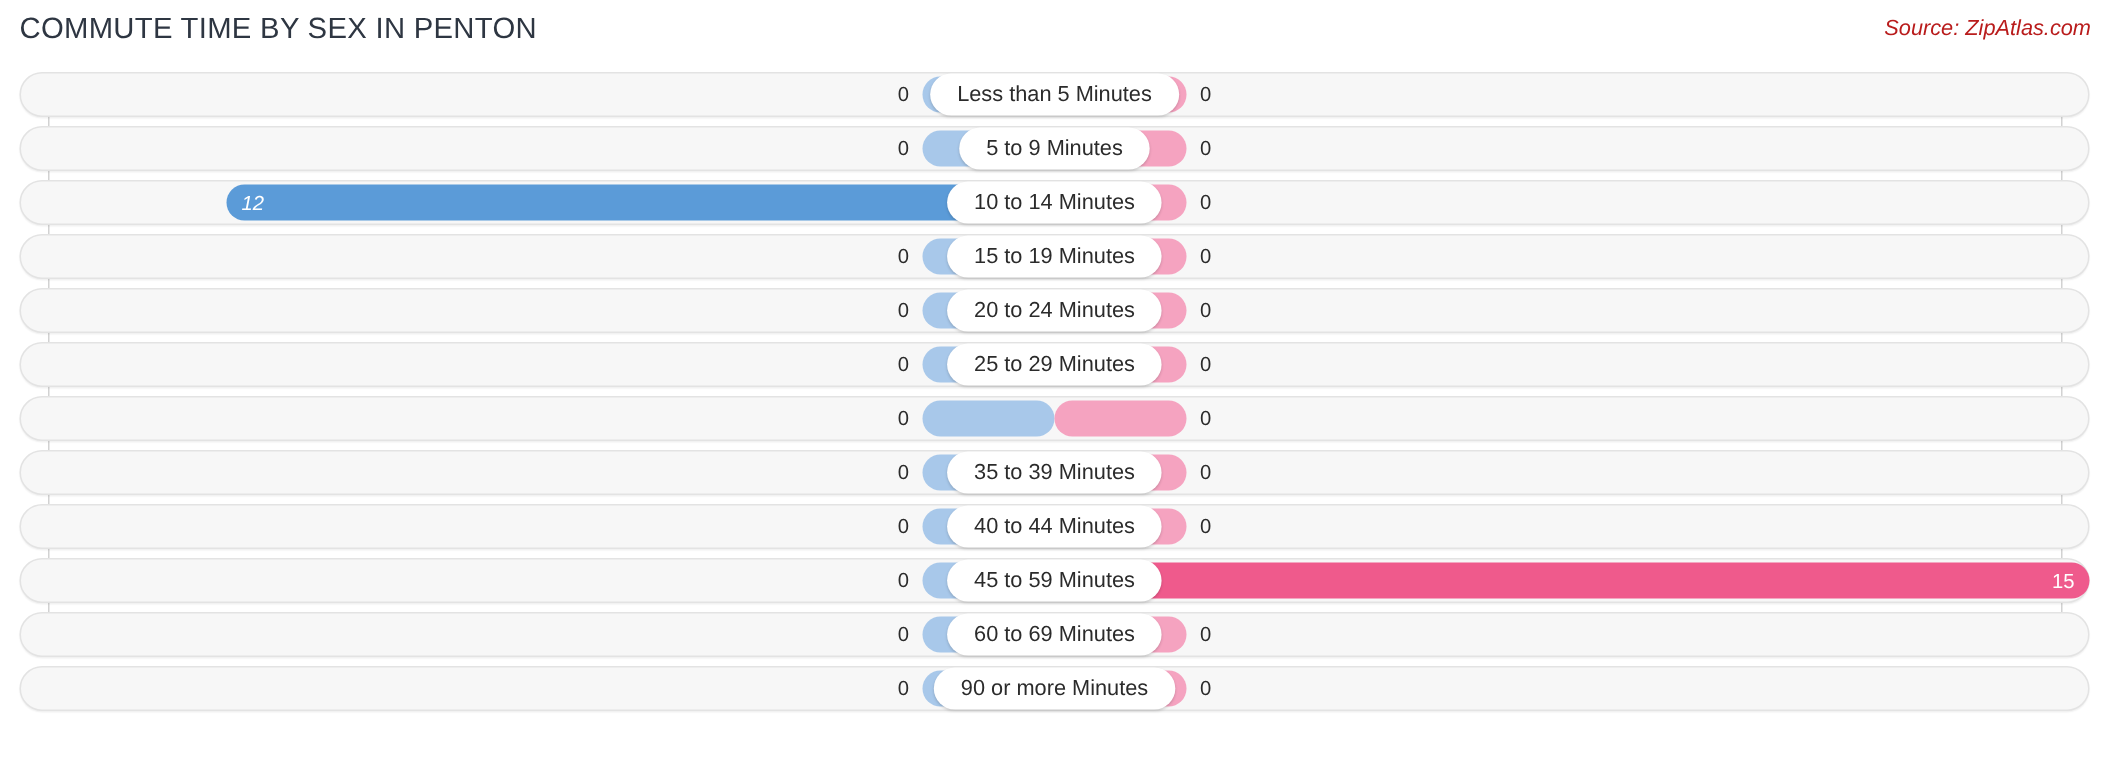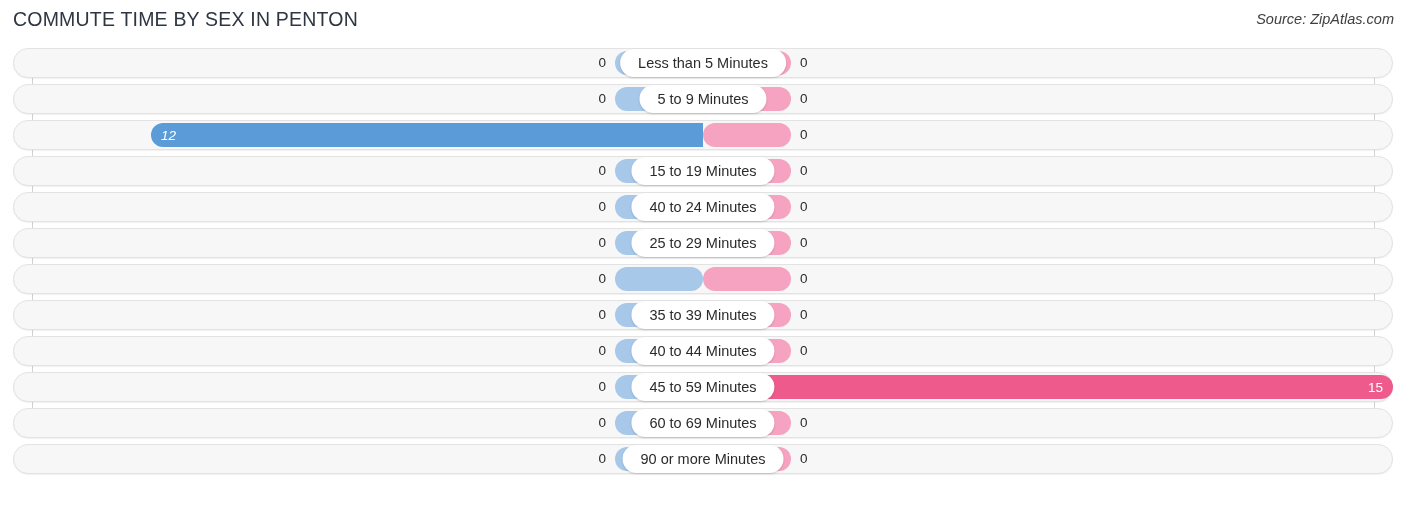--- a/index.html
+++ b/index.html
@@ -32,21 +32,21 @@
     color: #2e3642;
     font-weight: 400;
     white-space: nowrap;
   }
   .chart-source {
     position: absolute;
     right: 12px;
     top: 11px;
     font-size: 14.5px;
     font-style: italic;
-    color: #404040;
+    color: #b91c1c;
     white-space: nowrap;
   }
 
   
   .plot {
     position: absolute;
     left: 0;
     top: 48px;
     width: 1406px;
     height: 434px;
@@ -253,20 +253,21 @@
           <div class="half half-left">
             <div class="bar bar-male full-male" style="width: 552px;">
               <span class="bar-inner-value">12</span>
             </div>
           </div>
           <div class="half half-right">
             <div class="bar bar-female stub-female" style="width: 88px;">
               <span class="out-value right">0</span>
             </div>
           </div>
+          <div class="pill">10 to 14 Minutes</div>
         </div>
         <div class="row">
           <div class="track"></div>
           <div class="half half-left">
             <div class="bar bar-male stub-male" style="width: 88px;">
               <span class="out-value left">0</span>
             </div>
           </div>
           <div class="half half-right">
             <div class="bar bar-female stub-female" style="width: 88px;">
@@ -280,21 +281,21 @@
           <div class="half half-left">
             <div class="bar bar-male stub-male" style="width: 88px;">
               <span class="out-value left">0</span>
             </div>
           </div>
           <div class="half half-right">
             <div class="bar bar-female stub-female" style="width: 88px;">
               <span class="out-value right">0</span>
             </div>
           </div>
-          <div class="pill">40 to 24 Minutes</div>
+          <div class="pill">20 to 24 Minutes</div>
         </div>
         <div class="row">
           <div class="track"></div>
           <div class="half half-left">
             <div class="bar bar-male stub-male" style="width: 88px;">
               <span class="out-value left">0</span>
             </div>
           </div>
           <div class="half half-right">
             <div class="bar bar-female stub-female" style="width: 88px;">

